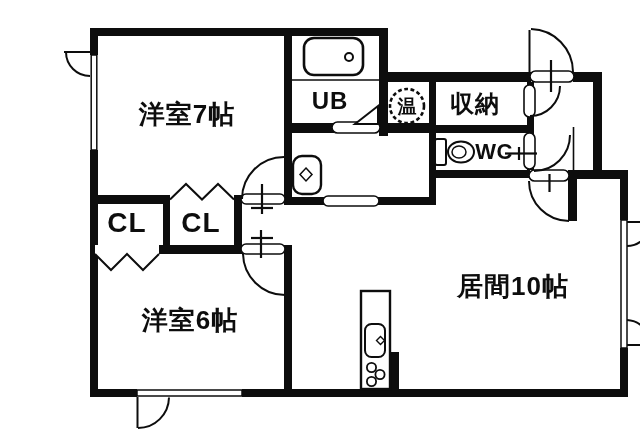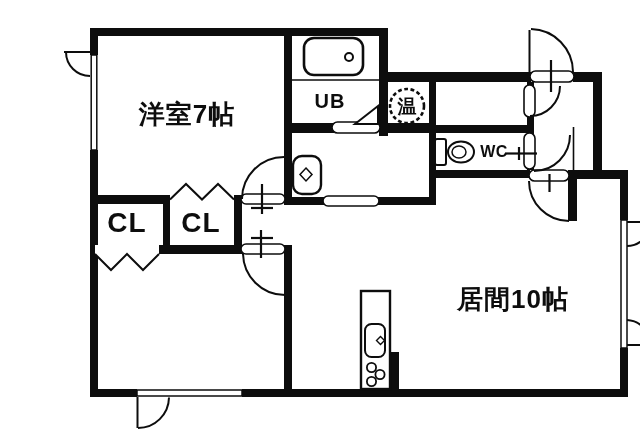--- a/index.html
+++ b/index.html
@@ -16,24 +16,24 @@
   .win{fill:#ffffff;stroke:var(--wall,#0d0d0d);stroke-width:1.5;}
   .icon{fill:#ffffff;stroke:var(--wall,#0d0d0d);}
   .zig{fill:#ffffff;stroke:var(--wall,#0d0d0d);stroke-width:2;stroke-linejoin:miter;}
   .gap{fill:#ffffff;shape-rendering:crispEdges;}
   .tick{stroke:var(--wall,#0d0d0d);stroke-width:2.2;fill:none;}
   .lbl{
     position:absolute;transform:translate(-50%,-50%);
     font-weight:bold;color:var(--wall,#0d0d0d);white-space:nowrap;letter-spacing:1px;line-height:1;
   }
   .s26{font-size:26px;}
-  .s24{font-size:20px;}
+  .s24{font-size:24px;}
   .s21{font-size:28px;}
   .s19{font-size:19px;letter-spacing:0;}
-  .s17{font-size:16px;letter-spacing:0.5px;}
+  .s17{font-size:22px;letter-spacing:0.5px;}
 </style>
 </head>
 <body>
 
 <div class="stage" style="--wall: #0d0d0d; background: rgb(255, 255, 255);">
   <svg width="640" height="447" viewBox="0 0 640 447">
 
     <g>
       <rect class="wall" x="53" y="28" width="298" height="8"></rect>
       <rect class="wall" x="53" y="28" width="8" height="27"></rect>
@@ -158,17 +158,19 @@
     </g>
 
     <g>
       <path class="thin" d="M 536.5 127 V 170"></path>
     </g>
   </svg>
 
   <div class="lbl s26" style="left:150px;top:114px;">洋室7帖</div>
   <div class="lbl s24" style="left:293px;top:101px;">UB</div>
   <div class="lbl s19" style="left:370px;top:106px;">温</div>
+  <div class="lbl s24" style="left:438px;top:104px;">収納</div>
   <div class="lbl s17" style="left:457px;top:152px;">WC</div>
   <div class="lbl s21" style="left:90px;top:223px;">CL</div>
   <div class="lbl s21" style="left:164px;top:223px;">CL</div>
-  <div class="lbl s26" style="left:476px;top:299px;text-align:center;">居間10帖</div>
+  <div class="lbl s26" style="left:153px;top:320px;">洋室6帖</div>
+  <div class="lbl s26" style="left:476px;top:286px;text-align:center;">居間10帖</div>
 </div>
 
 </body></html>

